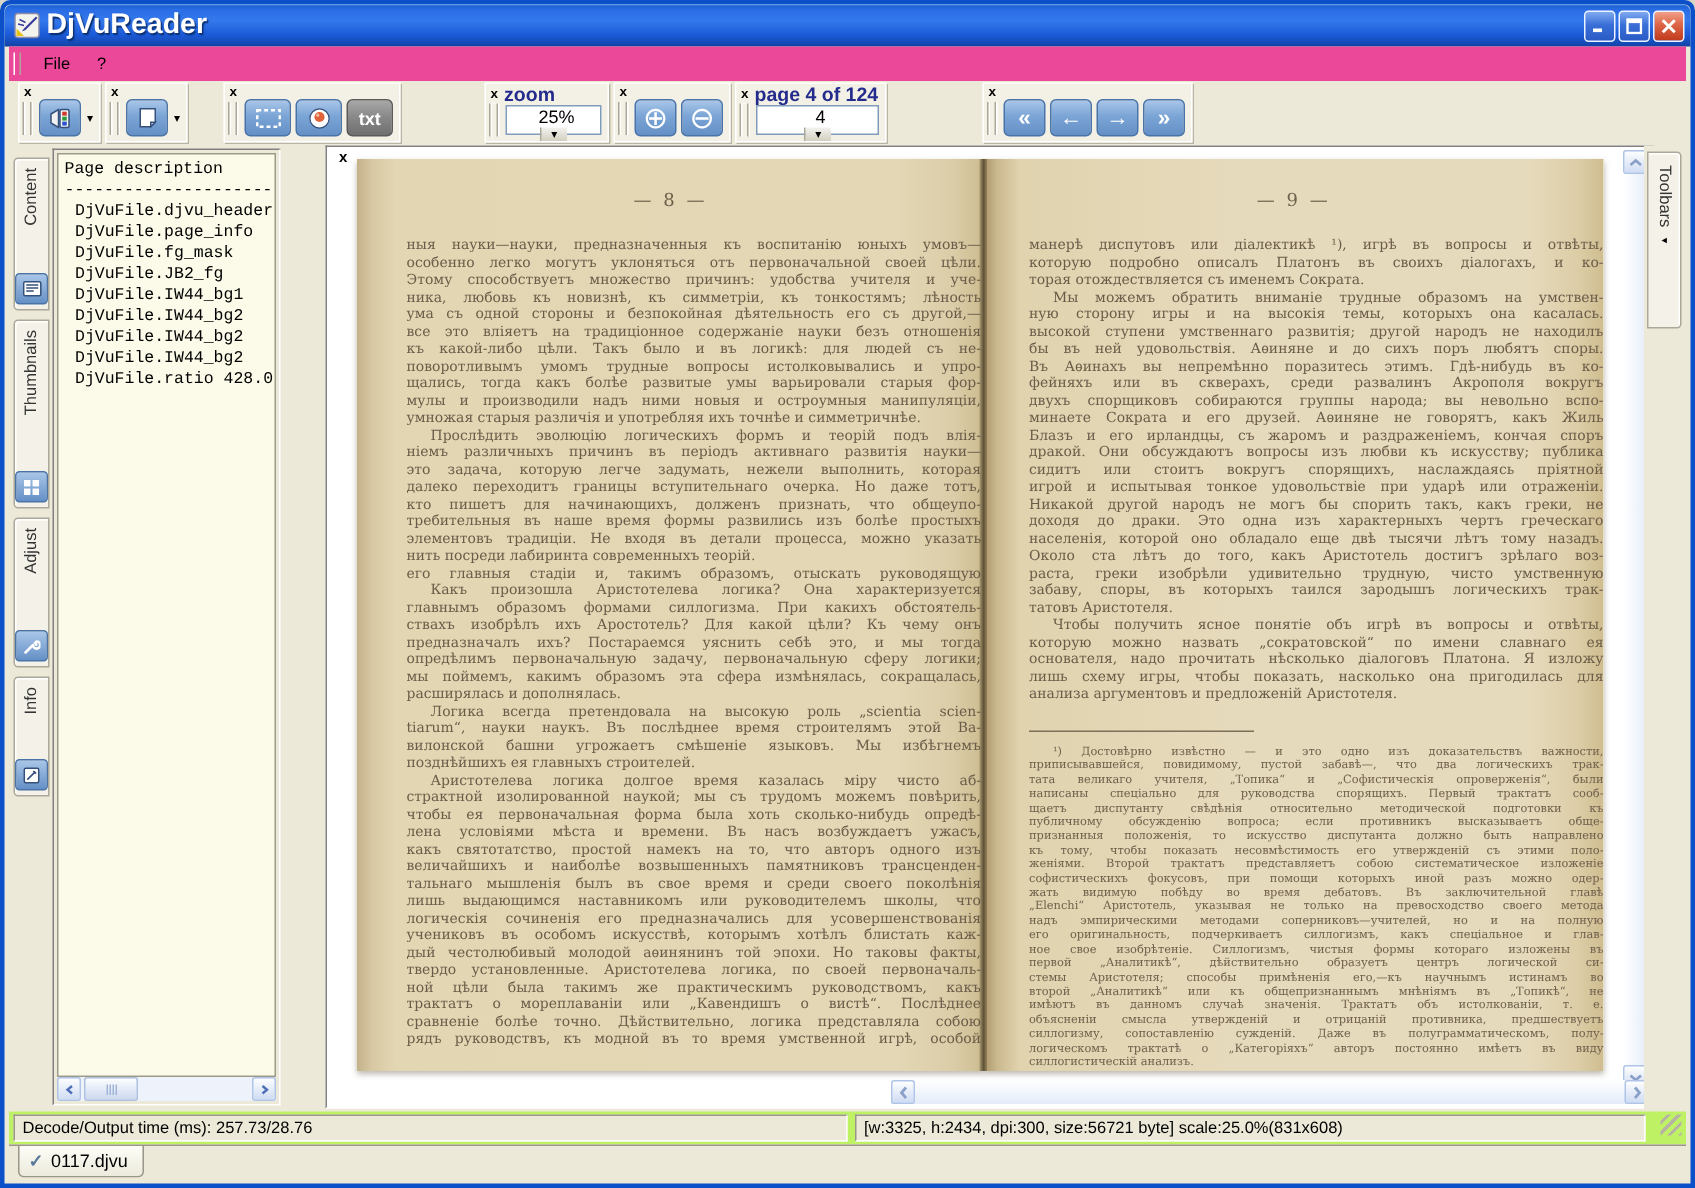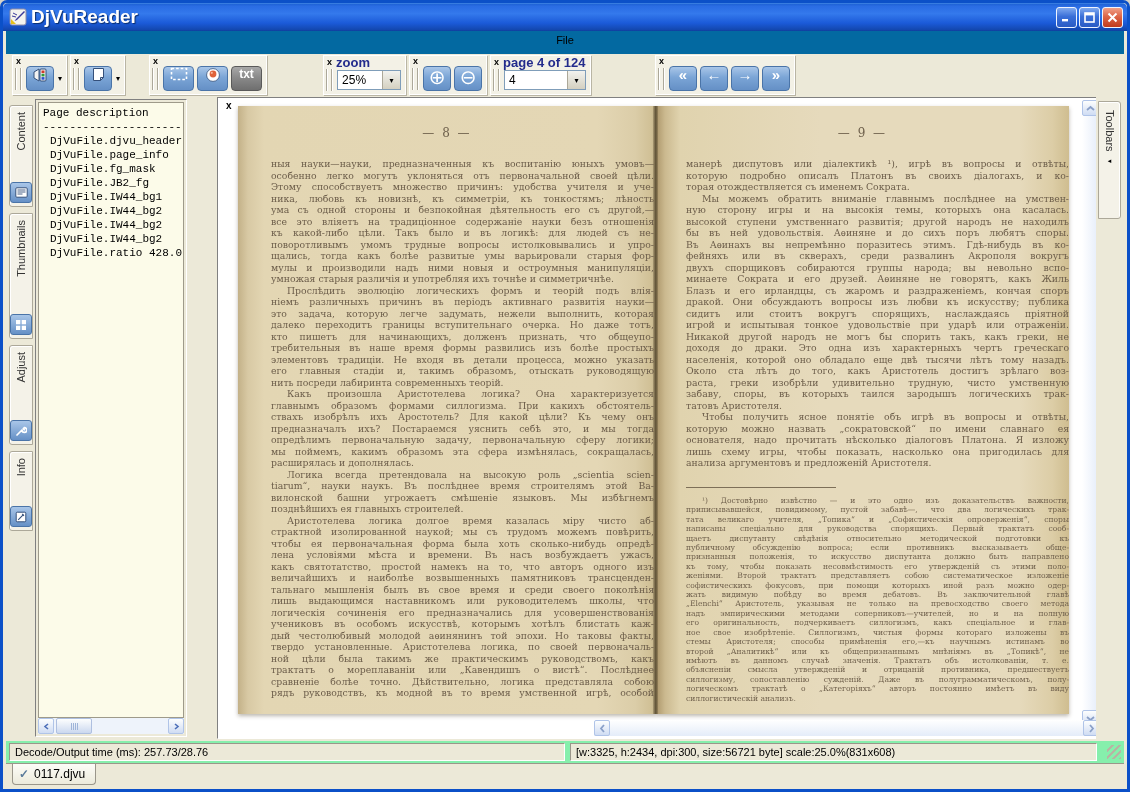--- a/index.html
+++ b/index.html
@@ -11,44 +11,44 @@
   .titlebar{position:absolute;left:0;right:0;top:0;height:28px;border-radius:5px 5px 0 0;
     background:linear-gradient(180deg,#4a90e8 0%,#1f63d6 4%,#2a6ce4 12%,#3479ec 38%,#1b5ad8 72%,#1347ae 96%,#0e3d9a 100%);
     display:flex;align-items:center;padding:0 4px;box-sizing:border-box;}
   .app-icon{width:18px;height:18px;margin:0 4px 0 2px;display:inline-flex;}
   .title-text{color:#fff;font-weight:bold;font-size:19px;text-shadow:1px 1px 1px #0a2d6b;flex:1;}
   .cap{width:21px;height:21px;border-radius:3px;margin-left:2px;display:inline-flex;align-items:center;justify-content:center;
        border:1px solid #eef4ff;box-sizing:border-box;}
   .cap.min,.cap.max{background:linear-gradient(180deg,#7fa9ef 0%,#3a6fd8 45%,#2a5bc4 100%);}
   .cap.close{background:linear-gradient(180deg,#f0a088 0%,#dd6547 45%,#c03a1c 100%);}
   
-  .menubar{position:absolute;left:3px;right:3px;top:28px;height:23px;background:#0369a1;
-    display:flex;align-items:center;border-bottom:1px solid #e0dcc8;flex-direction:column;}
+  .menubar{position:absolute;left:3px;right:3px;top:28px;height:23px;background:#ec4899;
+    display:flex;align-items:center;border-bottom:1px solid #e0dcc8;}
   .mgrip{width:3px;height:15px;margin:0 6px 0 3px;border-left:1px solid #fff;border-right:1px solid #aca899;}
   .menu-item{padding:3px 9px;color:#000;}
   
   .toolbar-row{position:absolute;left:3px;right:3px;top:51px;height:43px;background:#ece9d8;
     display:flex;align-items:flex-start;padding-top:1px;box-sizing:border-box;}
   .tb-group{background:#f3f1e6;border:1px solid #fff;box-shadow:1px 1px 0 #b9b5a4;
     padding:0 4px 3px 2px;display:flex;flex-direction:column;height:40px;box-sizing:border-box;}
   .tb-head{height:13px;display:flex;align-items:center;gap:4px;padding-left:1px;}
   .tb-x{font-size:9px;font-weight:bold;color:#000;line-height:9px;cursor:default;}
   .tb-label{font-size:13px;color:#232b8c;font-weight:bold;white-space:nowrap;}
   .tb-body{display:flex;align-items:center;gap:3px;}
   .grip{width:4px;height:22px;border-left:1px solid #aca899;border-right:1px solid #aca899;margin-right:2px;
         box-shadow:inset 1px 0 0 #fff, 1px 0 0 #fff;}
   .tbtn{width:28px;height:25px;border-radius:4px;border:1px solid #4a74a8;box-sizing:border-box;
     background:linear-gradient(180deg,#a9c6e8 0%,#7ba5d6 45%,#6590c6 100%);
-    display:inline-flex;justify-content:center;color:#fff;}
+    display:inline-flex;align-items:center;justify-content:center;color:#fff;}
   .tbtn.gray{background:linear-gradient(180deg,#a8a8a8 0%,#8a8a8a 45%,#6f6f6f 100%);border-color:#5a5a5a;
     font-weight:bold;font-size:12px;color:#fff;}
   .tbtn .g{font-size:15px;font-weight:bold;line-height:15px;}
   .tbtn .big{font-size:20px;font-weight:normal;line-height:20px;}
   .mini-caret{font-size:8px;color:#000;margin-left:1px;}
-  .combo{height:20px;background:#fff;border:1px solid #7f9db9;display:inline-flex;align-items:center;box-sizing:border-box;}
+  .combo{height:20px;background:#fff;border:1px solid #7f9db9;display:inline-flex;align-items:center;box-sizing:border-box;flex-direction:column;}
   .combo-val{flex:1;padding-left:4px;font-size:12px;color:#000;}
   .combo-btn{width:17px;height:18px;margin:0;background:linear-gradient(180deg,#f2f2ee,#d4d0c0);
     border-left:1px solid #aca899;display:inline-flex;align-items:center;justify-content:center;font-size:8px;color:#000;}
   
   .content{position:absolute;left:3px;right:3px;top:94px;bottom:48px;background:#ece9d8;}
   
   .tabstrip{position:absolute;left:0;top:0;bottom:0;width:29px;background:#ece9d8;padding-top:8px;box-sizing:border-box;}
   .side-tab{width:24px;margin:0 0 6px 3px;border:1px solid #aca899;border-radius:3px 0 0 3px;background:#f4f2e8;
     box-shadow:inset 1px 1px 0 #fff;display:flex;flex-direction:column;align-items:center;justify-content:space-between;
     padding:6px 0 3px 0;box-sizing:border-box;}
@@ -103,22 +103,22 @@
   .bline.pend{text-align-last:left;}
   .bline.ind{text-indent:16px;}
   
   .right-strip{position:absolute;right:0;top:0;bottom:0;width:28px;background:#ece9d8;}
   .right-tab{position:absolute;top:4px;left:2px;width:23px;height:118px;border:1px solid #aca899;
     border-radius:0 3px 3px 0;background:#f4f2e8;box-shadow:inset -1px 1px 0 #fff;
     display:flex;flex-direction:column;align-items:center;padding-top:8px;box-sizing:border-box;}
   .right-tab .lbl{writing-mode:vertical-rl;font-size:11px;color:#333;}
   .right-tab .arr{font-size:6px;color:#000;margin-top:6px;}
   
-  .statusbar{position:absolute;left:3px;right:3px;bottom:26px;height:22px;background:#86efac;
-    display:flex;align-items:center;gap:5px;padding:2px 3px;box-sizing:border-box;}
+  .statusbar{position:absolute;left:3px;right:3px;bottom:26px;height:22px;background:#bef264;
+    display:flex;align-items:flex-start;gap:5px;padding:2px 3px;box-sizing:border-box;}
   .status-sec{height:18px;border:1px solid;border-color:#9a968a #fff #fff #9a968a;background:#ece9d8;
     display:flex;align-items:center;padding:0 5px;box-sizing:border-box;color:#000;font-size:11px;white-space:nowrap;}
   .sec1{width:556px;}
   .sec2{width:527px;}
   .size-grip{margin-left:auto;width:14px;height:14px;
     background:repeating-linear-gradient(135deg,transparent 0 3px,#b8b4a4 3px 5px);}
   
   .filetabbar{position:absolute;left:3px;right:3px;bottom:3px;height:23px;background:#ece9d8;
     border-top:1px solid #9a968a;display:flex;align-items:flex-start;padding:0 0 0 6px;box-sizing:border-box;}
   .file-tab{height:20px;padding:0 10px 0 6px;border:1px solid #9a968a;border-top:none;border-radius:0 0 4px 4px;
@@ -390,22 +390,22 @@
               <div class="bline">щались, тогда какъ болѣе развитые умы варьировали старыя фор-</div>
               <div class="bline">мулы и производили надъ ними новыя и остроумныя манипуляціи,</div>
               <div class="bline pend">умножая старыя различія и употребляя ихъ точнѣе и симметричнѣе.</div>
               <div class="bline ind">Прослѣдить эволюцію логическихъ формъ и теорій подъ влія-</div>
               <div class="bline">ніемъ различныхъ причинъ въ періодъ активнаго развитія науки—</div>
               <div class="bline">это задача, которую легче задумать, нежели выполнить, которая</div>
               <div class="bline">далеко переходитъ границы вступительнаго очерка. Но даже тотъ,</div>
               <div class="bline">кто пишетъ для начинающихъ, долженъ признать, что общеупо-</div>
               <div class="bline">требительныя въ наше время формы развились изъ болѣе простыхъ</div>
               <div class="bline">элементовъ традиціи. Не входя въ детали процесса, можно указать</div>
+              <div class="bline pend">нить посреди лабиринта современныхъ теорій.</div>
               <div class="bline">его главныя стадіи и, такимъ образомъ, отыскать руководящую</div>
-              <div class="bline pend">нить посреди лабиринта современныхъ теорій.</div>
               <div class="bline ind">Какъ произошла Аристотелева логика? Она характеризуется</div>
               <div class="bline">главнымъ образомъ формами силлогизма. При какихъ обстоятель-</div>
               <div class="bline">ствахъ изобрѣлъ ихъ Аростотель? Для какой цѣли? Къ чему онъ</div>
               <div class="bline">предназначалъ ихъ? Постараемся уяснить себѣ это, и мы тогда</div>
               <div class="bline">опредѣлимъ первоначальную задачу, первоначальную сферу логики;</div>
               <div class="bline">мы поймемъ, какимъ образомъ эта сфера измѣнялась, сокращалась,</div>
               <div class="bline pend">расширялась и дополнялась.</div>
               <div class="bline ind">Логика всегда претендовала на высокую роль „scientia scien-</div>
               <div class="bline">tiarum“, науки наукъ. Въ послѣднее время строителямъ этой Ва-</div>
               <div class="bline">вилонской башни угрожаетъ смѣшеніе языковъ. Мы избѣгнемъ</div>
@@ -427,21 +427,21 @@
               <div class="bline">сравненіе болѣе точно. Дѣйствительно, логика представляла собою</div>
               <div class="bline">рядъ руководствъ, къ модной въ то время умственной игрѣ, особой</div>
             </div>
         </div>
         <div class="page page-right">
           <div class="page-number">—  9  —</div>
           <div class="page-text" id="page9-lines">
               <div class="bline">манерѣ диспутовъ или діалектикѣ ¹), игрѣ въ вопросы и отвѣты,</div>
               <div class="bline">которую подробно описалъ Платонъ въ своихъ діалогахъ, и ко-</div>
               <div class="bline pend">торая отождествляется съ именемъ Сократа.</div>
-              <div class="bline ind">Мы можемъ обратить вниманіе главнымъ послѣднее на умствен-</div>
+              <div class="bline ind">Мы можемъ обратить вниманіе трудные образомъ на умствен-</div>
               <div class="bline">ную сторону игры и на высокія темы, которыхъ она касалась.</div>
               <div class="bline">высокой ступени умственнаго развитія; другой народъ не находилъ</div>
               <div class="bline">бы въ ней удовольствія. Аѳиняне и до сихъ поръ любятъ споры.</div>
               <div class="bline">Въ Аѳинахъ вы непремѣнно поразитесь этимъ. Гдѣ-нибудь въ ко-</div>
               <div class="bline">фейняхъ или въ скверахъ, среди развалинъ Акрополя вокругъ</div>
               <div class="bline">двухъ спорщиковъ собираются группы народа; вы невольно вспо-</div>
               <div class="bline">минаете Сократа и его друзей. Аѳиняне не говорятъ, какъ Жиль</div>
               <div class="bline">Блазъ и его ирландцы, съ жаромъ и раздраженіемъ, кончая споръ</div>
               <div class="bline">дракой. Они обсуждаютъ вопросы изъ любви къ искусству; публика</div>
               <div class="bline">сидитъ или стоитъ вокругъ спорящихъ, наслаждаясь пріятной</div>
@@ -456,33 +456,34 @@
               <div class="bline ind">Чтобы получить ясное понятіе объ игрѣ въ вопросы и отвѣты,</div>
               <div class="bline">которую можно назвать „сократовской“ по имени славнаго ея</div>
               <div class="bline">основателя, надо прочитать нѣсколько діалоговъ Платона. Я изложу</div>
               <div class="bline">лишь схему игры, чтобы показать, насколько она пригодилась для</div>
               <div class="bline pend">анализа аргументовъ и предложеній Аристотеля.</div>
             </div>
           <div class="foot-rule"></div>
           <div class="page-foot" id="page9-foot">
               <div class="bline ind">¹) Достовѣрно извѣстно — и это одно изъ доказательствъ важности,</div>
               <div class="bline">приписывавшейся, повидимому, пустой забавѣ—, что два логическихъ трак-</div>
-              <div class="bline">тата великаго учителя, „Топика“ и „Софистическія опроверженія“, споры</div>
+              <div class="bline">тата великаго учителя, „Топика“ и „Софистическія опроверженія“, были</div>
               <div class="bline">написаны спеціально для руководства спорящихъ. Первый трактатъ сооб-</div>
               <div class="bline">щаетъ диспутанту свѣдѣнія относительно методической подготовки къ</div>
               <div class="bline">публичному обсужденію вопроса; если противникъ высказываетъ обще-</div>
               <div class="bline">признанныя положенія, то искусство диспутанта должно быть направлено</div>
               <div class="bline">къ тому, чтобы показать несовмѣстимость его утвержденій съ этими поло-</div>
               <div class="bline">женіями. Второй трактатъ представляетъ собою систематическое изложеніе</div>
               <div class="bline">софистическихъ фокусовъ, при помощи которыхъ иной разъ можно одер-</div>
               <div class="bline">жать видимую побѣду во время дебатовъ. Въ заключительной главѣ</div>
               <div class="bline">„Elenchi“ Аристотель, указывая не только на превосходство своего метода</div>
               <div class="bline">надъ эмпирическими методами соперниковъ—учителей, но и на полную</div>
               <div class="bline">его оригинальность, подчеркиваетъ силлогизмъ, какъ спеціальное и глав-</div>
               <div class="bline">ное свое изобрѣтеніе. Силлогизмъ, чистыя формы котораго изложены въ</div>
+              <div class="bline">первой „Аналитикѣ“, дѣйствительно образуетъ центръ логической си-</div>
               <div class="bline">стемы Аристотеля; способы примѣненія его,—къ научнымъ истинамъ во</div>
               <div class="bline">второй „Аналитикѣ“ или къ общепризнаннымъ мнѣніямъ въ „Топикѣ“, не</div>
               <div class="bline">имѣютъ въ данномъ случаѣ значенія. Трактатъ объ истолкованіи, т. е.</div>
               <div class="bline">объясненіи смысла утвержденій и отрицаній противника, предшествуетъ</div>
               <div class="bline">силлогизму, сопоставленію сужденій. Даже въ полуграмматическомъ, полу-</div>
               <div class="bline">логическомъ трактатѣ о „Категоріяхъ“ авторъ постоянно имѣетъ въ виду</div>
               <div class="bline pend">силлогистическій анализъ.</div>
             </div>
         </div>
         <div class="gutter"></div>

